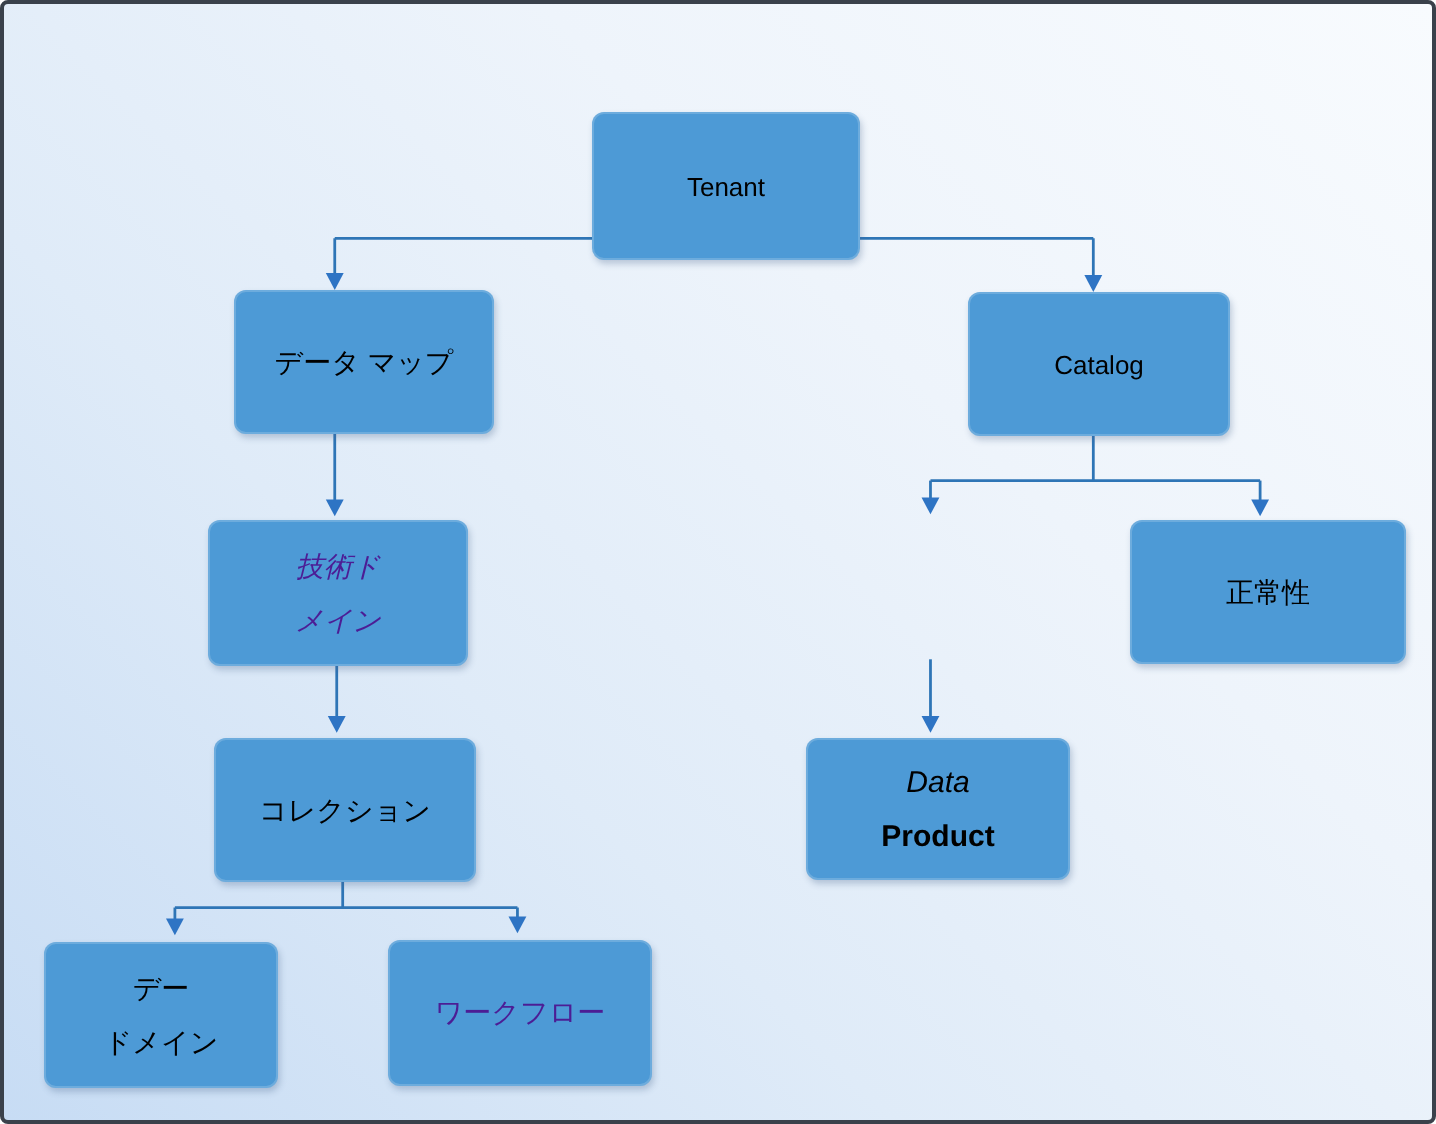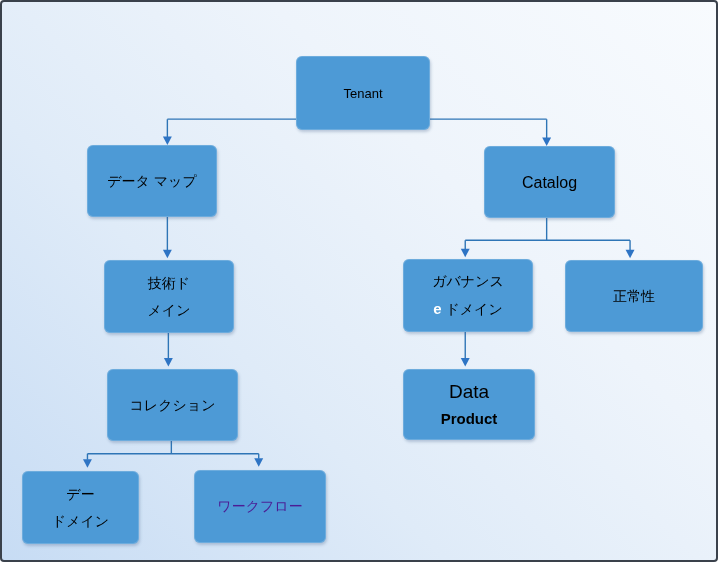--- a/index.html
+++ b/index.html
@@ -35,31 +35,31 @@
     justify-content: center;
     text-align: center;
     color: #000000;
     box-shadow: 1px 2px 3px rgba(70, 100, 140, 0.30), 0 0 0 1px rgba(255,255,255,0.18) inset;
     line-height: 27px;
     font-size: 14px;
   }
   .node .ln { display: block; white-space: pre; }
   
   #n-tenant            { left: 294px; top: 17px;  width: 134px; height: 74px; font-size: 13px; margin-top: 37px; }
-  #n-data-map          { left: 85px; top: 143px; width: 130px; height: 72px; }
-  #n-catalog           { left: 482px; top: 144px; width: 131px; height: 72px; font-size: 16px; }
+  #n-data-map          { left: 115px; top: 143px; width: 130px; height: 72px; }
+  #n-catalog           { left: 482px; top: 144px; width: 131px; height: 72px; font-size: 13px; }
   #n-technical-domain  { left: 102px; top: 258px; width: 130px; height: 73px; }
   #n-governance-domain { left: 401px; top: 257px; width: 130px; height: 73px; }
   #n-data-estate-health{ left: 563px; top: 258px; width: 138px; height: 72px; }
   #n-collection        { left: 105px; top: 367px; width: 131px; height: 72px; }
   #n-data-product      { left: 401px; top: 367px; width: 132px; height: 71px; }
   #n-data-source       { left: 20px;  top: 469px; width: 117px; height: 73px; }
   #n-workflow          { left: 192px; top: 468px; width: 132px; height: 73px; }
 
-  #n-data-product .ln-small { font-size: 19px; }
+  #n-data-product .ln-small { font-size: 15px; font-style: italic; }
   #n-data-product .ln-big   { font-size: 15px; font-weight: 700; }
   .accent-e { font-weight: bold; font-size: 15px; }
 </style>
 </head>
 <body>
 
 <div class="canvas">
 
   <svg class="connectors" viewBox="0 0 718 562" xmlns="http://www.w3.org/2000/svg">
     <g stroke="#2e75b6" stroke-width="1.4" fill="none">
@@ -100,29 +100,25 @@
   </div>
 
   <div class="node" id="n-data-map" style="background: rgb(77, 154, 214); color: rgb(0, 0, 0);">
     <span class="ln">データ マップ</span>
   </div>
 
   <div class="node" id="n-catalog" style="background: rgb(77, 154, 214); color: rgb(0, 0, 0);">
     <span class="ln">Catalog</span>
   </div>
 
-  <div class="node" id="n-technical-domain" style="background: rgb(77, 154, 214); color: #000000;">
+  <div class="node" id="n-technical-domain" style="background: rgb(77, 154, 214); color: #4c1d95; font-style: italic;">
     <span class="ln">技術ド</span>
     <span class="ln">メイン</span>
   </div>
 
-  <div class="node" id="n-governance-domain" style="background: rgb(77, 154, 214); color: rgb(0, 0, 0);">
-    <span class="ln">ガバナンス</span>
-    <span class="ln"><span class="accent-e" style="color: rgb(255, 255, 255);">e</span><span> ドメイン</span></span>
-  </div>
 
   <div class="node" id="n-data-estate-health" style="background: rgb(77, 154, 214); color: rgb(0, 0, 0);">
     <span class="ln">正常性</span>
   </div>
 
   <div class="node" id="n-collection" style="background: rgb(77, 154, 214); color: #000000; text-align: right;">
     <span class="ln">コレクション</span>
   </div>
 
   <div class="node" id="n-data-product" style="background: rgb(77, 154, 214); color: rgb(0, 0, 0);">

